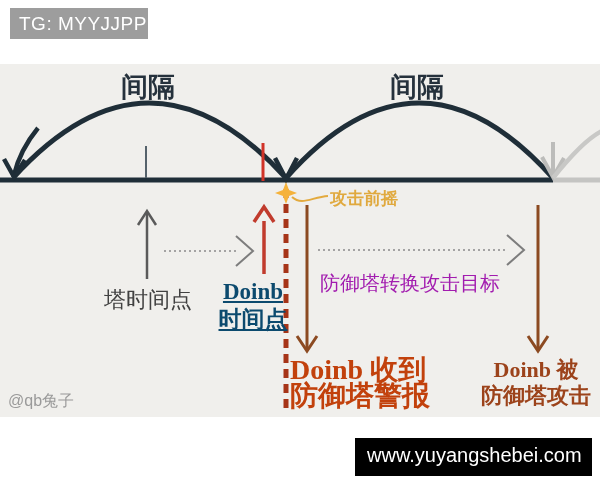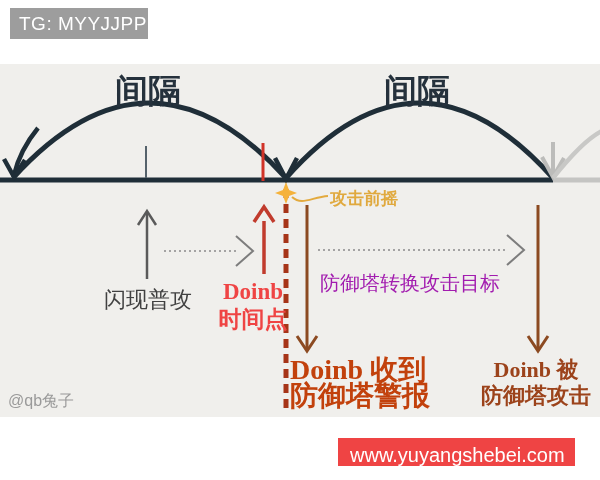--- a/index.html
+++ b/index.html
@@ -6,30 +6,30 @@
   .stage{position:relative;width:600px;height:480px;background:#ffffff;overflow:hidden;
          font-family:"Liberation Sans",sans-serif;}
   .badge{position:absolute;left:10px;top:8px;width:138px;height:31px;background:#9d9d9d;
          color:#ffffff;font-size:19px;line-height:31px;padding-left:9px;box-sizing:border-box;
          letter-spacing:0.5px;}
   .canvas{position:absolute;left:0;top:64px;width:600px;height:353px;background:#f0efec;}
   svg{position:absolute;left:0;top:0;}
   .txt{position:absolute;margin:0;white-space:nowrap;}
   .serif{font-family:"Liberation Serif",serif;}
   .center{text-align:center;}
-  .interval{width:100px;font-size:33px;font-weight:bold;color:#25313c;text-align:center;}
+  .interval{width:100px;font-size:27px;font-weight:bold;color:#25313c;text-align:center;}
   .windup{left:330px;top:187px;font-size:17px;font-weight:bold;color:#e0a93e;
           font-family:Liberation Sans, sans-serif;}
   .common{left:98px;top:285px;width:100px;font-size:22px;line-height:29px;color:#414141;}
-  .flash{left:203px;top:278px;width:100px;font-size:23px;line-height:28px;font-weight:bold;color:#ef4444;}
+  .flash{left:203px;top:278px;width:100px;font-size:23px;line-height:28px;font-weight:bold;color:#0c4a6e;text-decoration:underline;}
   .delay{left:310px;top:267px;width:200px;font-size:20px;line-height:32px;color:#a21caf;}
   .alert{left:290px;top:357px;font-size:28px;line-height:26px;font-weight:bold;color:#c2410c;}
   .attacked{left:468px;top:357px;width:136px;font-size:22px;line-height:26px;font-weight:bold;color:#9c431b;}
   .watermark{left:8px;top:391px;font-size:16px;color:#9a9a9a;}
-  .footerbar{position:absolute;left:338px;top:438px;width:237px;height:28px;background:#ef4444;}
+  .footerbar{position:absolute;left:355px;top:438px;width:237px;height:38px;background:#000000;}
   .footerbar span{display:block;padding-left:12px;font-size:20px;line-height:34px;color:#ffffff;}
 </style>
 </head>
 <body>
 
 <div class="stage">
 
   <div class="badge">TG: MYYJJPP</div>
 
   <div class="canvas"></div>
@@ -78,21 +78,21 @@
     <path d="M292,197 C302,206 312,197 328,196" fill="none" stroke="#e3aa3e" stroke-width="2"></path>
   </svg>
 
   <p class="txt interval" style="left:98px;top:69px;">间隔</p>
 
   <p class="txt interval" style="left:367px;top:69px;">间隔</p>
 
   <p class="txt windup">攻击前摇</p>
 
   <div class="txt common serif center">
-    <div>闪现普攻</div>
+    <div>塔时间点</div>
   </div>
 
   <div class="txt flash serif center">
     <div>Doinb</div>
     <div>时间点</div>
   </div>
 
   <div class="txt delay serif center">
     <div>防御塔转换攻击目标</div>
   </div>

